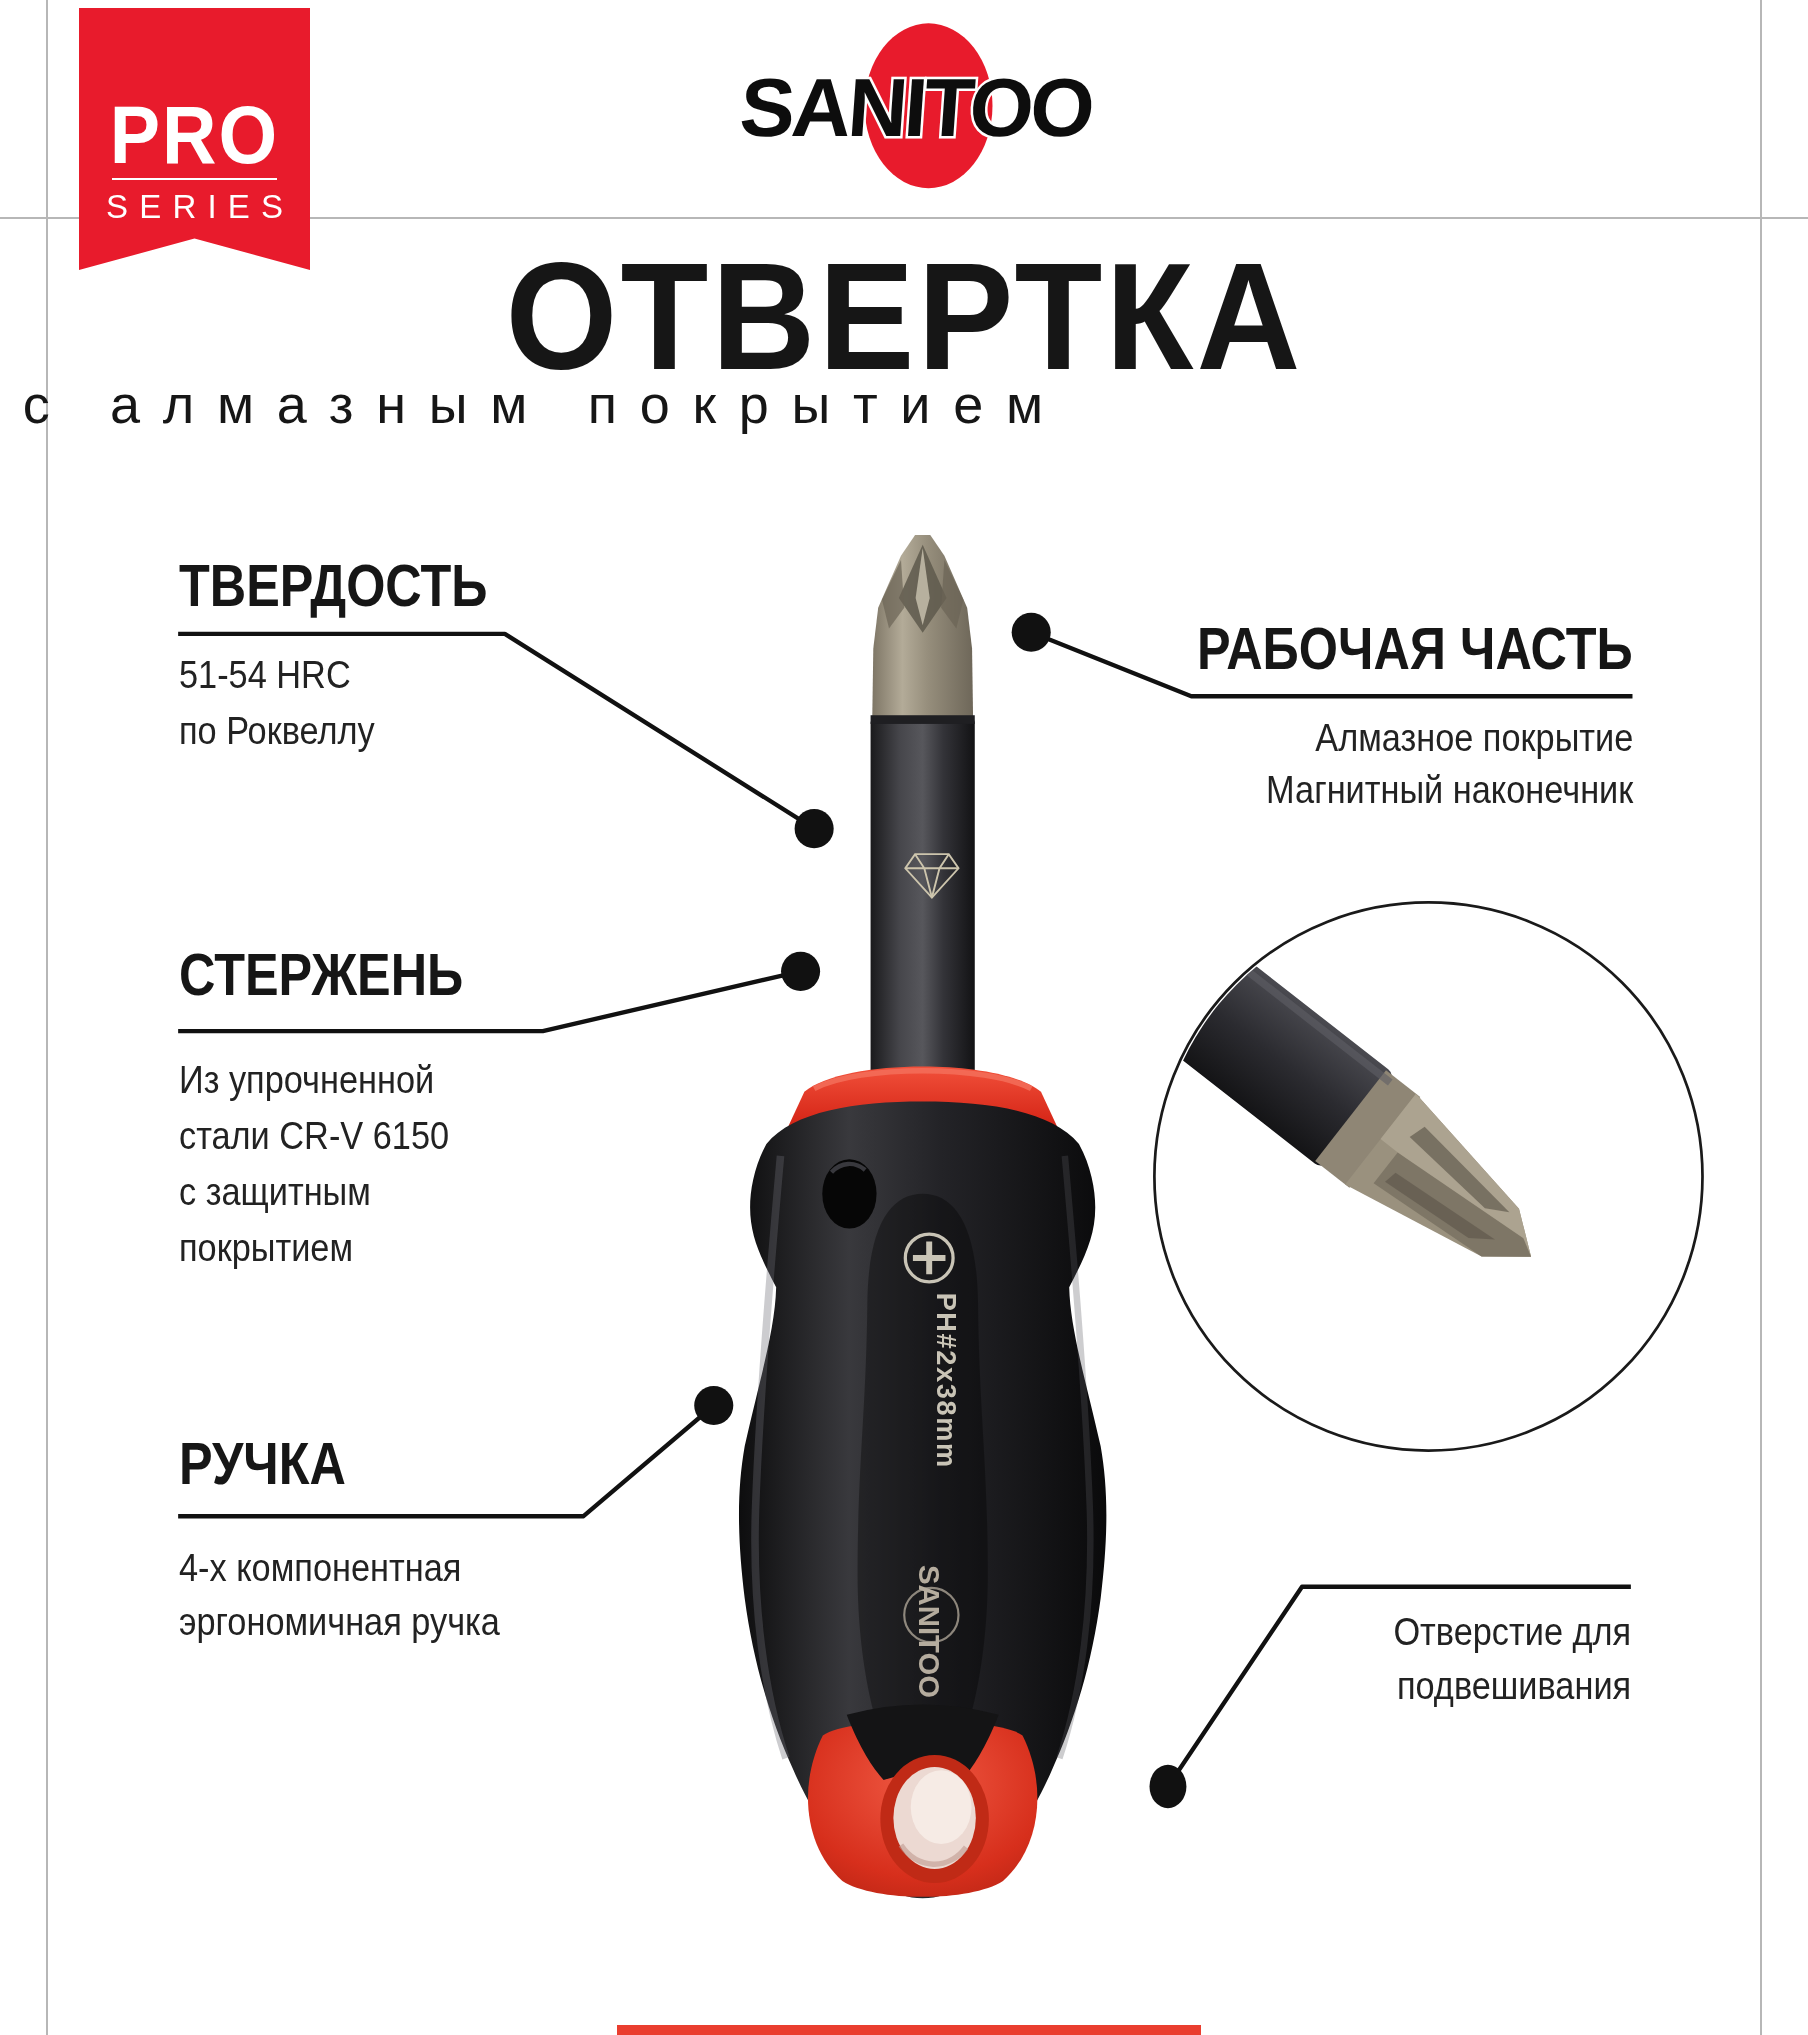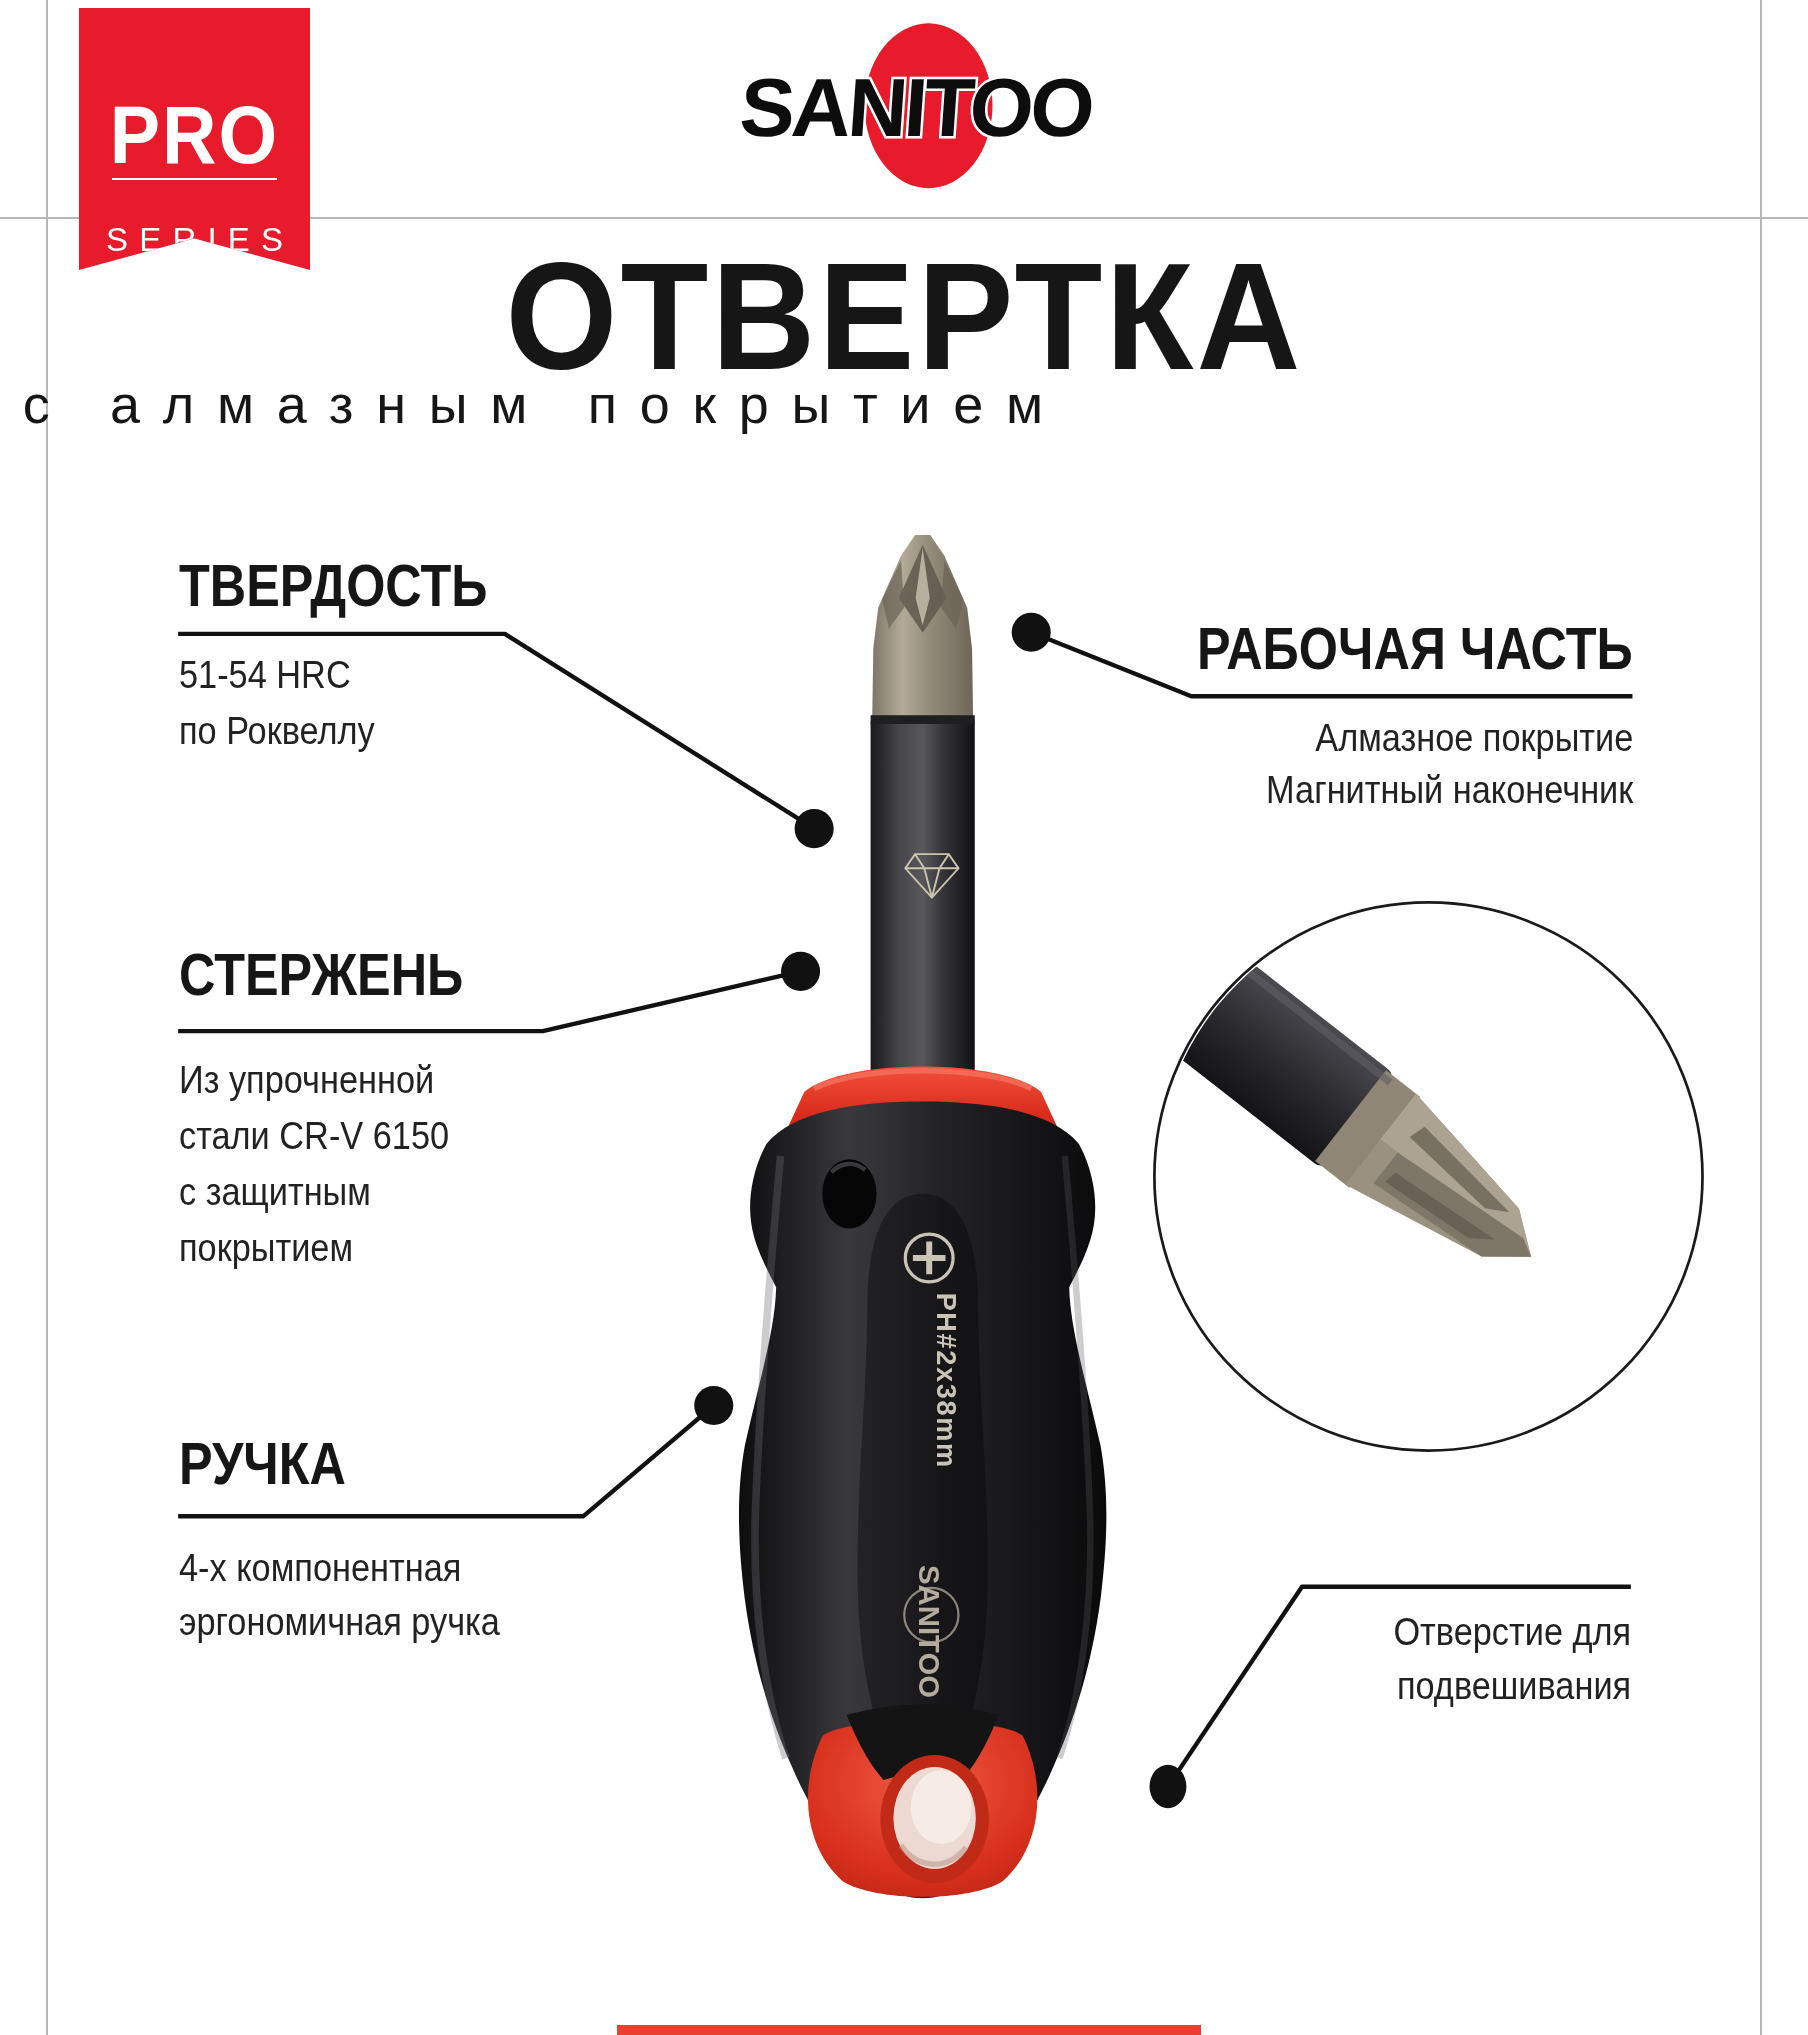--- a/index.html
+++ b/index.html
@@ -14,21 +14,21 @@
   .guide.v2{top:0;height:2035px;width:1.6px;left:1760px;}
 
   
   .badge{left:79px;top:8px;width:231px;height:262px;background:#e81b2c;z-index:7;
          clip-path:polygon(0 0,100% 0,100% 100%,50% 88%,0 100%);}
   .badge .pro{position:absolute;left:0;width:100%;top:80px;text-align:center;
               color:#fff;font-size:82px;font-weight:700;letter-spacing:2.2px;
               transform:scaleX(.92);}
   .badge .rule{position:absolute;left:33px;right:33px;top:170px;height:2.2px;background:#fff;}
   .badge .series{position:absolute;left:0;width:100%;top:180px;text-align:center;
-                 color:#fff;font-size:33px;font-weight:400;letter-spacing:.34em;text-indent:.34em;margin-top:33px;}
+                 color:#fff;font-size:33px;font-weight:400;letter-spacing:.34em;text-indent:.34em;}
 
   
   .logo-svg{left:678px;top:19px;width:488px;height:179px;z-index:4;}
   .title{left:0;top:228px;width:1809px;text-align:center;font-size:153px;font-weight:800;
          letter-spacing:3.3px;z-index:4;transform:scaleX(.94);}
   .subtitle{left:0;top:373px;width:1809px;text-align:left;font-size:54px;font-weight:500;
             letter-spacing:.42em;text-indent:.42em;z-index:4;}
 
   
   .co-head{font-size:60px;font-weight:700;transform:scaleX(.84);transform-origin:left center;white-space:nowrap;z-index:6;}

